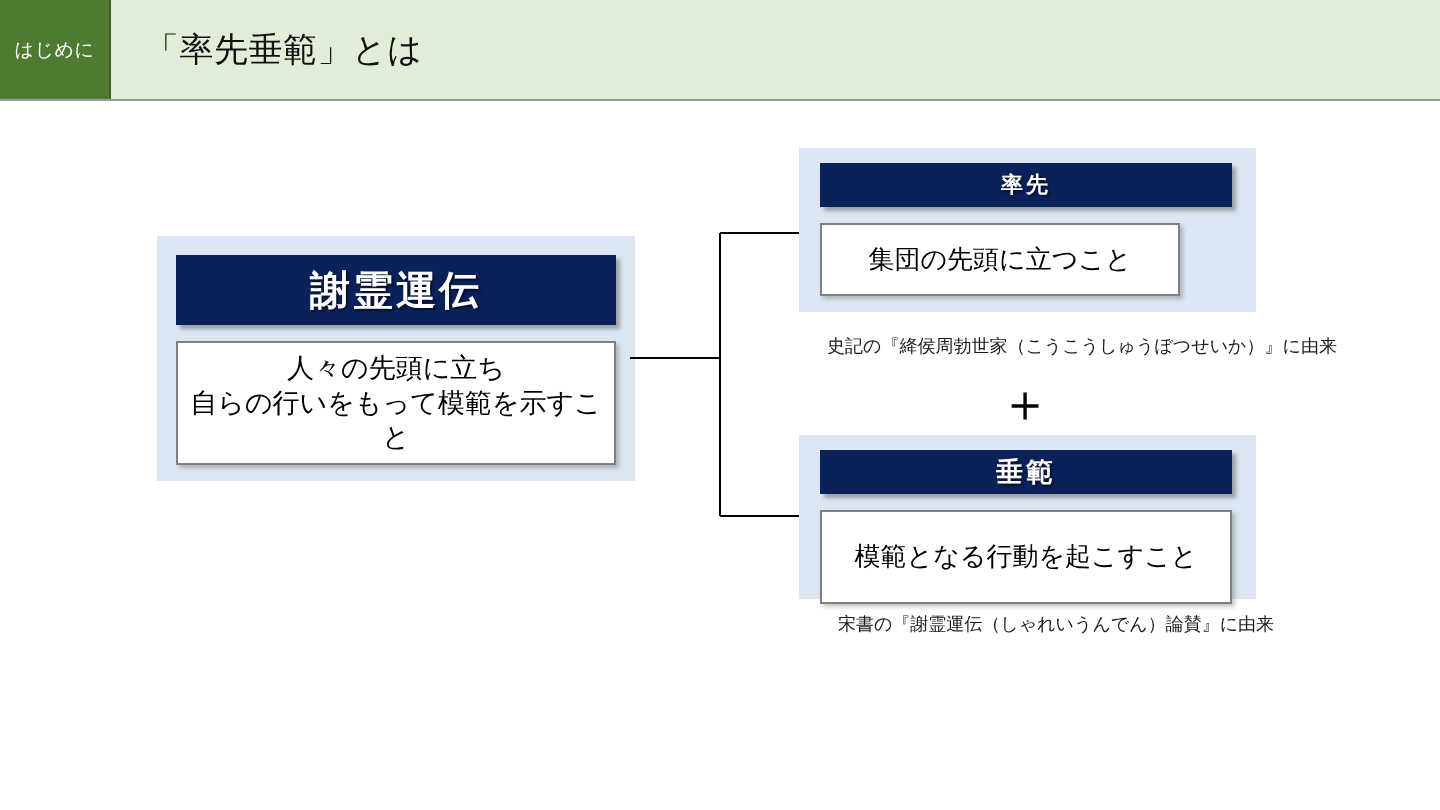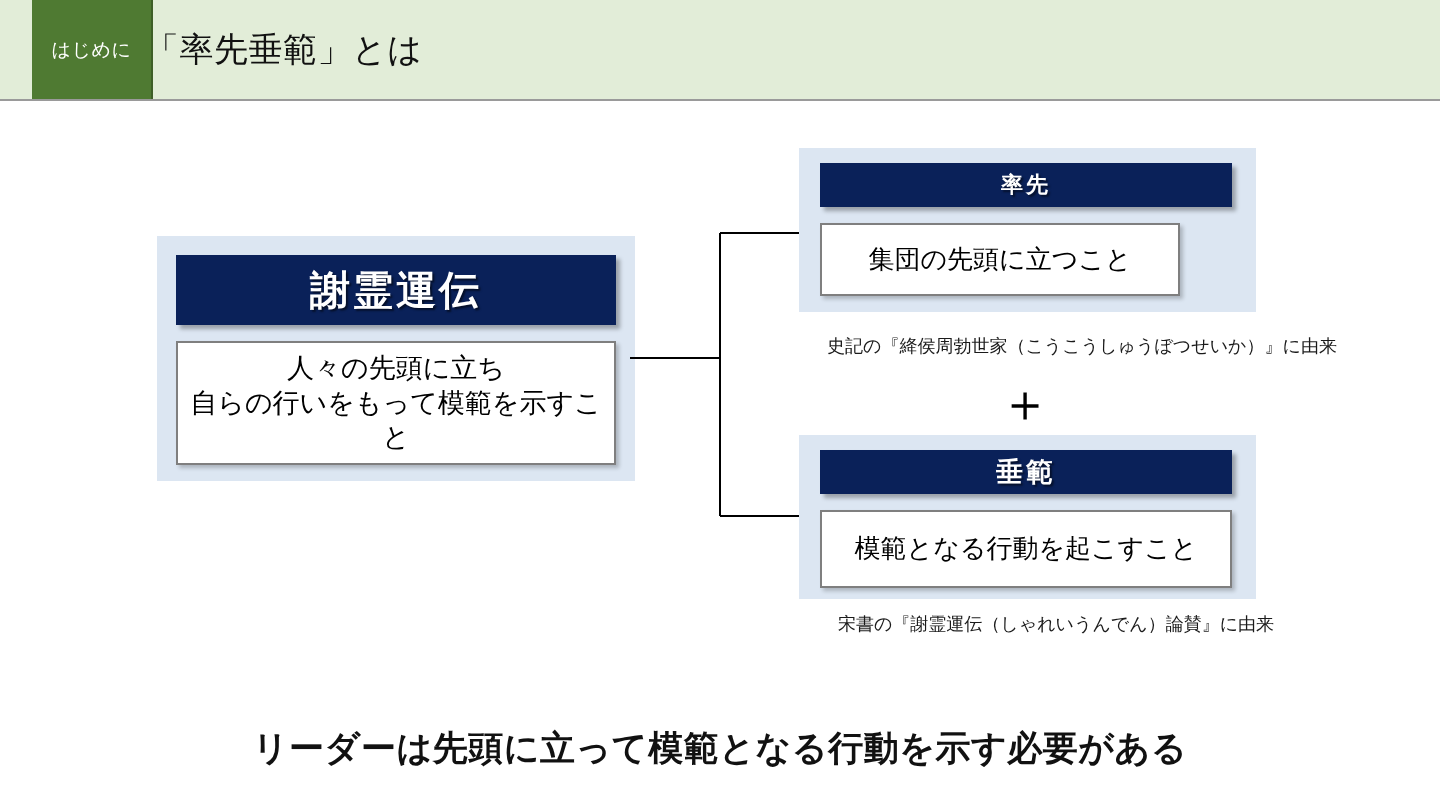--- a/index.html
+++ b/index.html
@@ -28,33 +28,32 @@
     width: 1440px;
     height: 101px;
     background: #E2EDD8;
     border-bottom: 2px solid #9A9A9A;
     box-sizing: border-box;
   }
   .header-badge {
     position: absolute;
     left: 0;
     top: 0;
-    width: 121px;
+    width: 111px;
     height: 99px;
     background: #4F7A32;
     border-right: 2px solid #3E5F27;
     box-sizing: border-box;
     display: flex;
     align-items: center;
     justify-content: center;
     color: #ffffff;
     font-size: 19px;
     letter-spacing: 0.5px;
     font-weight: 400;
-    margin-left: 32px;
   }
   .header-title {
     position: absolute;
     left: 145px;
     top: 0;
     height: 99px;
     display: flex;
     align-items: center;
     font-size: 34px;
     color: #111111;
@@ -99,21 +98,21 @@
   #body-main    { left: 176px; top: 341px; width: 440px; height: 124px; font-size: 27px; }
 
   
   #panel-sossen { left: 799px; top: 148px; width: 457px; height: 164px; }
   #head-sossen  { left: 820px; top: 163px; width: 412px; height: 44px; font-size: 22px; letter-spacing: 3px; }
   #body-sossen  { left: 820px; top: 223px; width: 360px; height: 73px; font-size: 26px; }
 
   
   #panel-suihan { left: 799px; top: 435px; width: 457px; height: 164px; }
   #head-suihan  { left: 820px; top: 450px; width: 412px; height: 44px; font-size: 27px; letter-spacing: 3px; }
-  #body-suihan  { left: 820px; top: 510px; width: 412px; height: 78px; font-size: 26px; }
+  #body-suihan  { left: 820px; top: 510px; width: 412px; height: 94px; font-size: 26px; }
 
   
   .caption {
     position: absolute;
     font-size: 18px;
     color: #1a1a1a;
     white-space: nowrap;
     text-align: center;
     margin-left: 28px;
   }
@@ -197,15 +196,14 @@
 
   <div id="plus-sign">
     <span>＋</span>
   </div>
 
   <div class="panel" id="panel-suihan"></div>
   <div class="card-head" id="head-suihan">垂範</div>
   <div class="card-body" id="body-suihan">模範となる行動を起こすこと</div>
   <div class="caption" id="caption-suihan">宋書の『謝霊運伝（しゃれいうんでん）論賛』に由来</div>
 
-  <div id="conclusion">リーダーは先頭に立って模範となる行動を示す必要がある</div>
 
 </div>
 
 </body></html>

